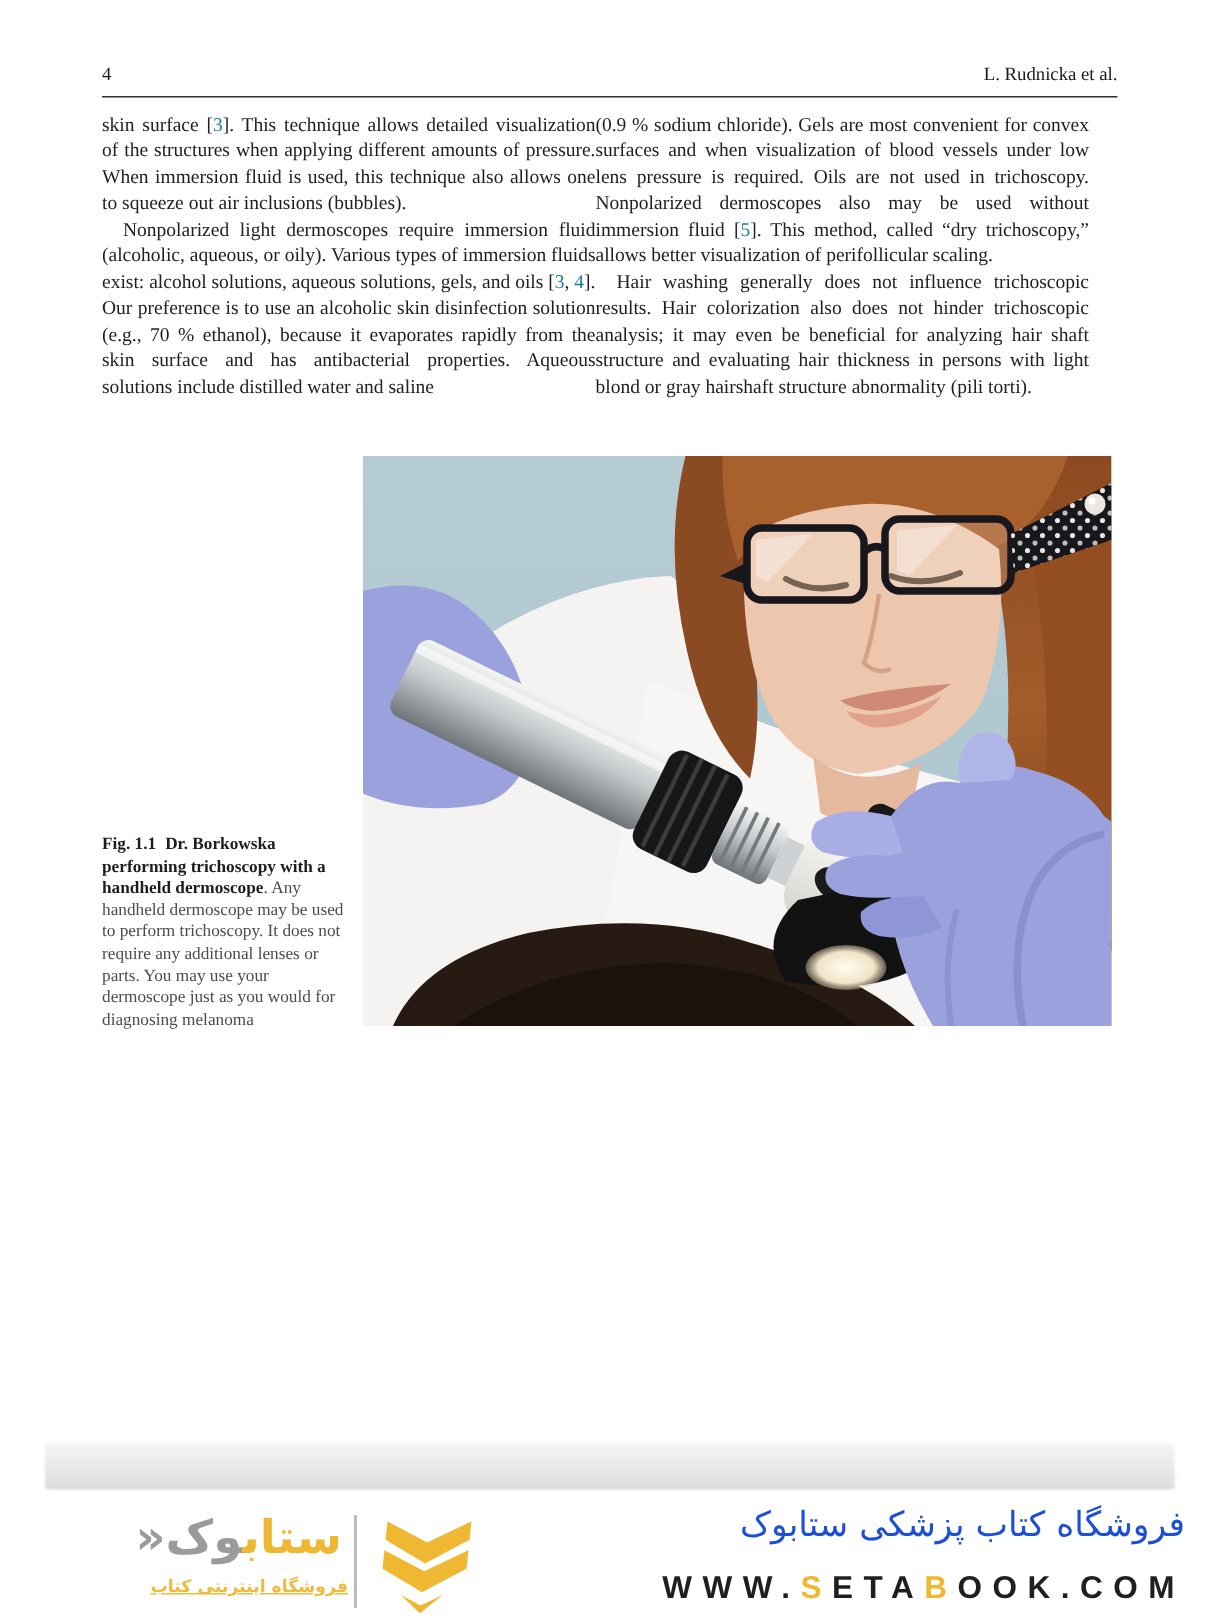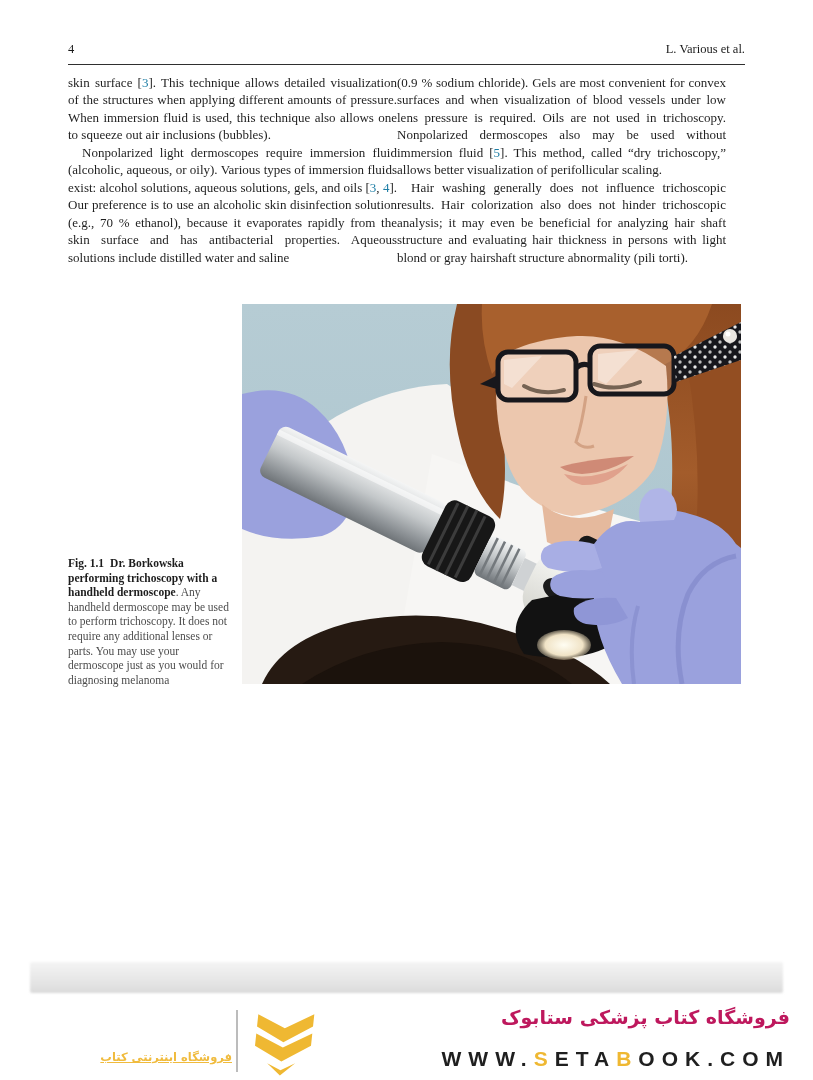--- a/index.html
+++ b/index.html
@@ -37,33 +37,33 @@
   .logo-wordmark{position:absolute;left:40px;top:10px;width:188px;direction:rtl;
                  text-align:right;font-weight:bold;font-size:31px;line-height:34px;}
   .logo-wordmark .seg-primary{color:#efb832;}
   .logo-wordmark .seg-muted{color:#9b9b9b;}
   .logo-tagline{position:absolute;left:40px;top:52px;width:188px;direction:rtl;text-align:right;
                 padding-left:4px;font-size:11.5px;color:#f0bb3d;font-weight:bold;text-decoration:underline;}
   .logo-divider{position:absolute;left:236px;top:12px;width:2px;height:62px;background:#bcbcbc;}
   .logo-emblem{position:absolute;left:248px;top:14px;}
 
   .footer-right{position:absolute;right:23px;top:6px;text-align:right;}
-  .store-title{direction:rtl;font-size:19px;font-weight:700;color:#be185d;line-height:26px;}
+  .store-title{direction:rtl;font-size:23px;font-weight:400;color:#1d4ed8;line-height:26px;}
   .footer-url{margin-top:17px;font-family:"Liberation Sans","DejaVu Sans",sans-serif;
               font-weight:bold;font-size:21px;letter-spacing:7px;color:#1f1f1f;white-space:nowrap;}
   .footer-url .seg-accent{color:#efb832;}
 </style>
 </head>
 <body>
 
 <div class="screen">
 
   <div class="page-header">
     <span>4</span>
-    <span>L. Various et al.</span>
+    <span>L. Rudnicka et al.</span>
   </div>
 
   <div class="columns">
     <div class="col">
       <p><span>skin surface [</span><span class="seg-cite">3</span><span>]. This technique allows detailed visualization of the structures when applying different amounts of pressure. When immersion fluid is used, this technique also allows one to squeeze out air inclusions (bubbles).</span></p>
       <p class="indent"><span>Nonpolarized light dermoscopes require immersion fluid (alcoholic, aqueous, or oily). Various types of immersion fluids exist: alcohol solutions, aqueous solutions, gels, and oils [</span><span class="seg-cite">3</span><span>, </span><span class="seg-cite">4</span><span>]. Our preference is to use an alcoholic skin disinfection solution (e.g., 70 % ethanol), because it evaporates rapidly from the skin surface and has antibacterial properties. Aqueous solutions include distilled water and saline</span></p>
     </div>
     <div class="col">
       <p><span>(0.9 % sodium chloride). Gels are most convenient for convex surfaces and when visualization of blood vessels under low lens pressure is required. Oils are not used in trichoscopy. Nonpolarized dermoscopes also may be used without immersion fluid [</span><span class="seg-cite">5</span><span>]. This method, called “dry trichoscopy,” allows better visualization of perifollicular scaling.</span></p>
       <p class="indent"><span>Hair washing generally does not influence trichoscopic results. Hair colorization also does not hinder trichoscopic analysis; it may even be beneficial for analyzing hair shaft structure and evaluating hair thickness in persons with light blond or gray hairshaft structure abnormality (pili torti).</span></p>
@@ -177,20 +177,21 @@
       <path d="M374,294 Q344,292 332,304 Q330,316 344,320 Q368,324 386,314" fill="#8f96d6"></path>
       <path d="M398,218 Q394,196 408,186 Q424,180 432,194 Q438,206 432,216" fill="#b0b5e7"></path>
       <path d="M440,380 Q430,330 446,290 Q462,258 494,252" fill="none" stroke="#7e85c8" stroke-width="5" opacity="0.6"></path>
       <path d="M392,380 Q386,336 396,302" fill="none" stroke="#7e85c8" stroke-width="4" opacity="0.5"></path>
     </svg>
   </div>
 
   <div class="page-shadow"></div>
 
   <div class="site-footer">
+    <div class="logo-wordmark"><span class="seg-primary">ستاب</span><span class="seg-muted">وک</span><span class="seg-muted">«</span></div>
     <div class="logo-tagline">فروشگاه اینترنتی کتاب</div>
     <div class="logo-divider"></div>
 
     <svg class="logo-emblem" width="70" height="64" viewBox="0 0 80 72" aria-hidden="true">
       <g transform="skewX(-6)" fill="#efb832">
         <path d="M12,2 L44,18 L76,2 L76,16 L44,34 L12,16 Z"></path>
         <path d="M12,24 L44,40 L76,24 L76,38 L44,56 L12,38 Z"></path>
         <path d="M28,58 L44,66 L60,58 L44,72 Z"></path>
       </g>
     </svg>

